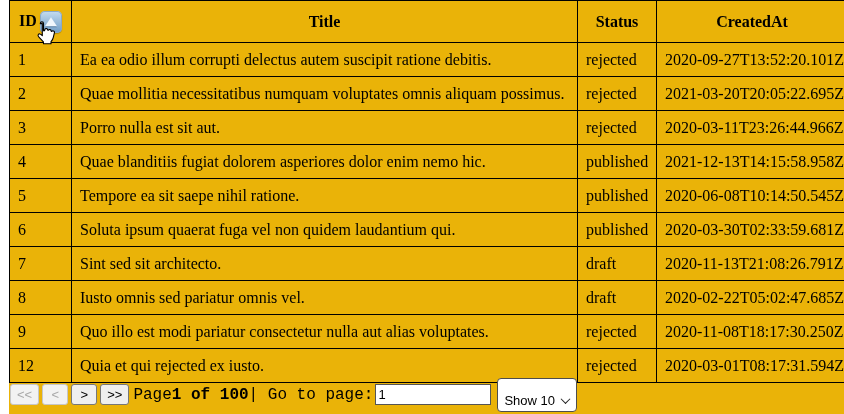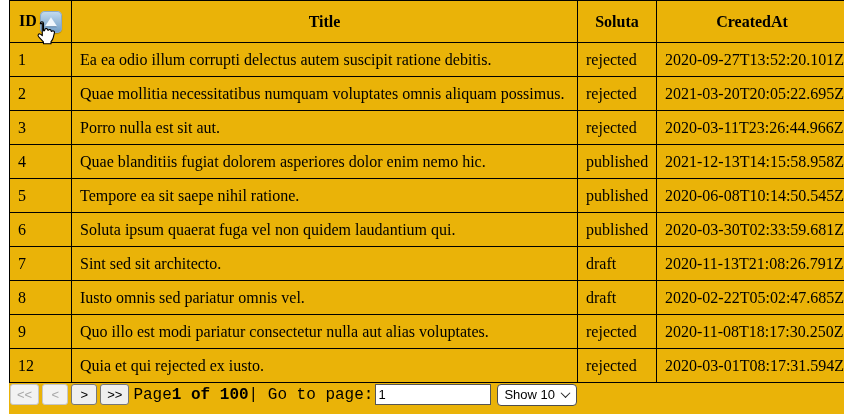--- a/index.html
+++ b/index.html
@@ -20,42 +20,42 @@
   .page-btn{font-family:"Liberation Sans","DejaVu Sans",sans-serif;font-size:13px;line-height:1;
             height:21px;min-width:26px;margin-right:3px;padding:0 6px;
             background:#efefef;border:1px solid #777;border-radius:3px;color:#000;cursor:pointer;}
   .page-btn:disabled{color:#a8a8a8;border-color:#c6c6c6;background:#f2f2f2;cursor:default;}
   .page-text{margin:0 0 0 1px;font-family:Liberation Mono, monospace;}
   .page-text strong{font-weight:bold;}
   .goto-input{font-family:"Liberation Sans","DejaVu Sans",sans-serif;font-size:13px;
             width:110px;height:17px;border:1px solid #555;margin-left:2px;padding:1px 2px;background:#fff;}
   .page-size-select{display:inline-flex;align-items:center;gap:7px;margin-left:6px;
             font-family:"Liberation Sans","DejaVu Sans",sans-serif;font-size:13px;
-            height:20px;padding:0 7px 0 6px;border:1px solid #4d4d4d;border-radius:4px;background:#fff;cursor:pointer;}
+            height:20px;padding:12px 7px 0 6px;border:1px solid #4d4d4d;border-radius:4px;background:#fff;cursor:pointer;}
   .select-caret{width:6px;height:6px;border-right:1.6px solid #222;border-bottom:1.6px solid #222;
             transform:rotate(45deg) translate(-1px,-1px);display:inline-block;}
   .cursor-icon{position:absolute;left:23px;top:21px;pointer-events:none;z-index:5;}
 </style>
 </head>
 <body>
 
 <div class="screen">
 
   <table class="data-table">
     <colgroup>
       <col style="width:62px">
         <col style="width:506px">
         <col style="width:79px">
         <col style="width:191px">
     </colgroup>
     <thead>
       <tr>
         <th><span>ID</span><span class="sort-btn"></span></th>
         <th>Title</th>
-        <th>Soluta</th>
+        <th>Status</th>
         <th>CreatedAt</th>
       </tr>
     </thead>
     <tbody>
     <tr>
       <td>1</td>
       <td>Ea ea odio illum corrupti delectus autem suscipit ratione debitis.</td>
       <td>rejected</td>
       <td>2020-09-27T13:52:20.101Z</td>
     </tr>

